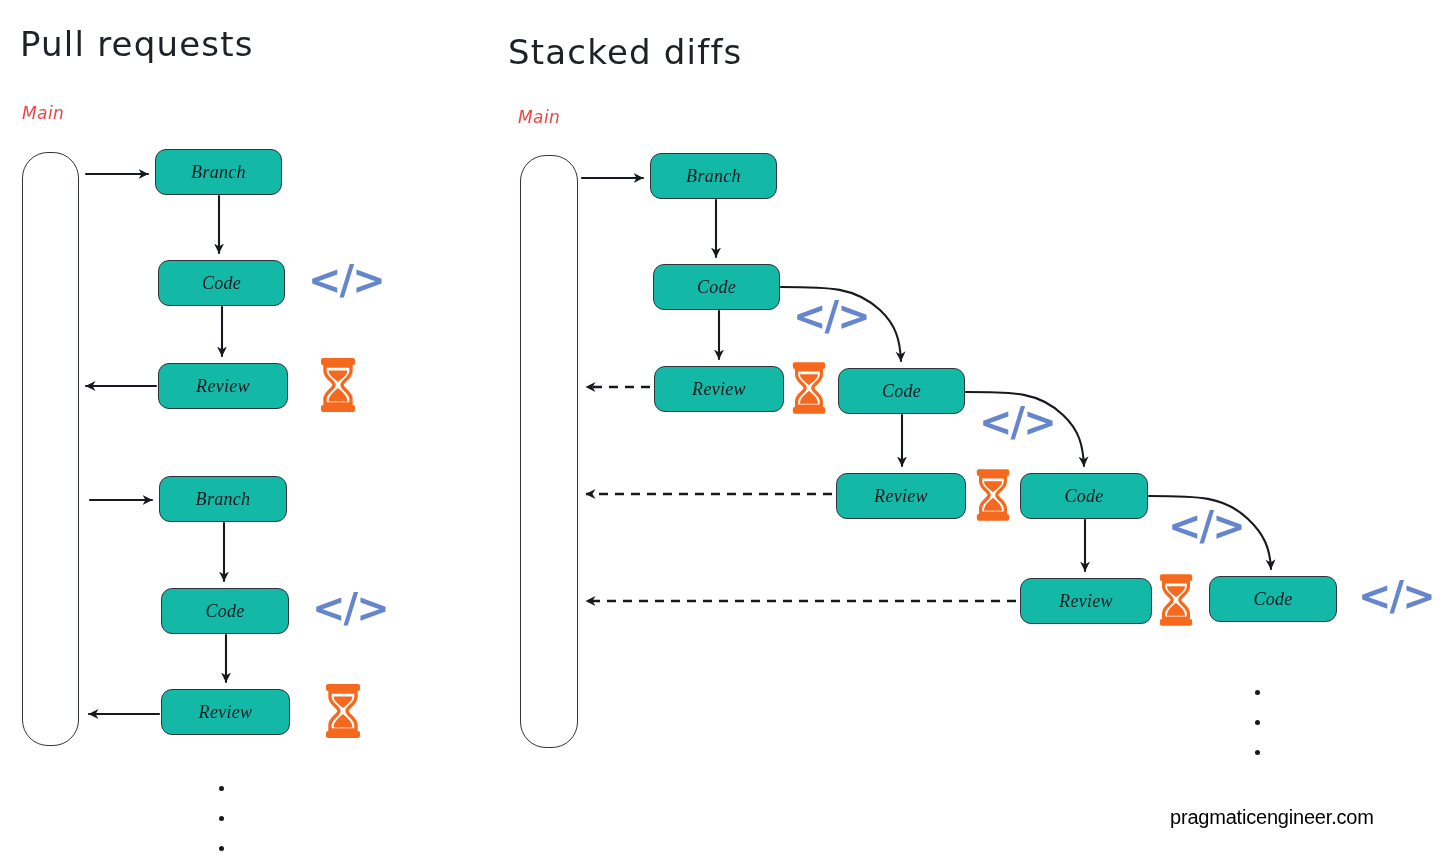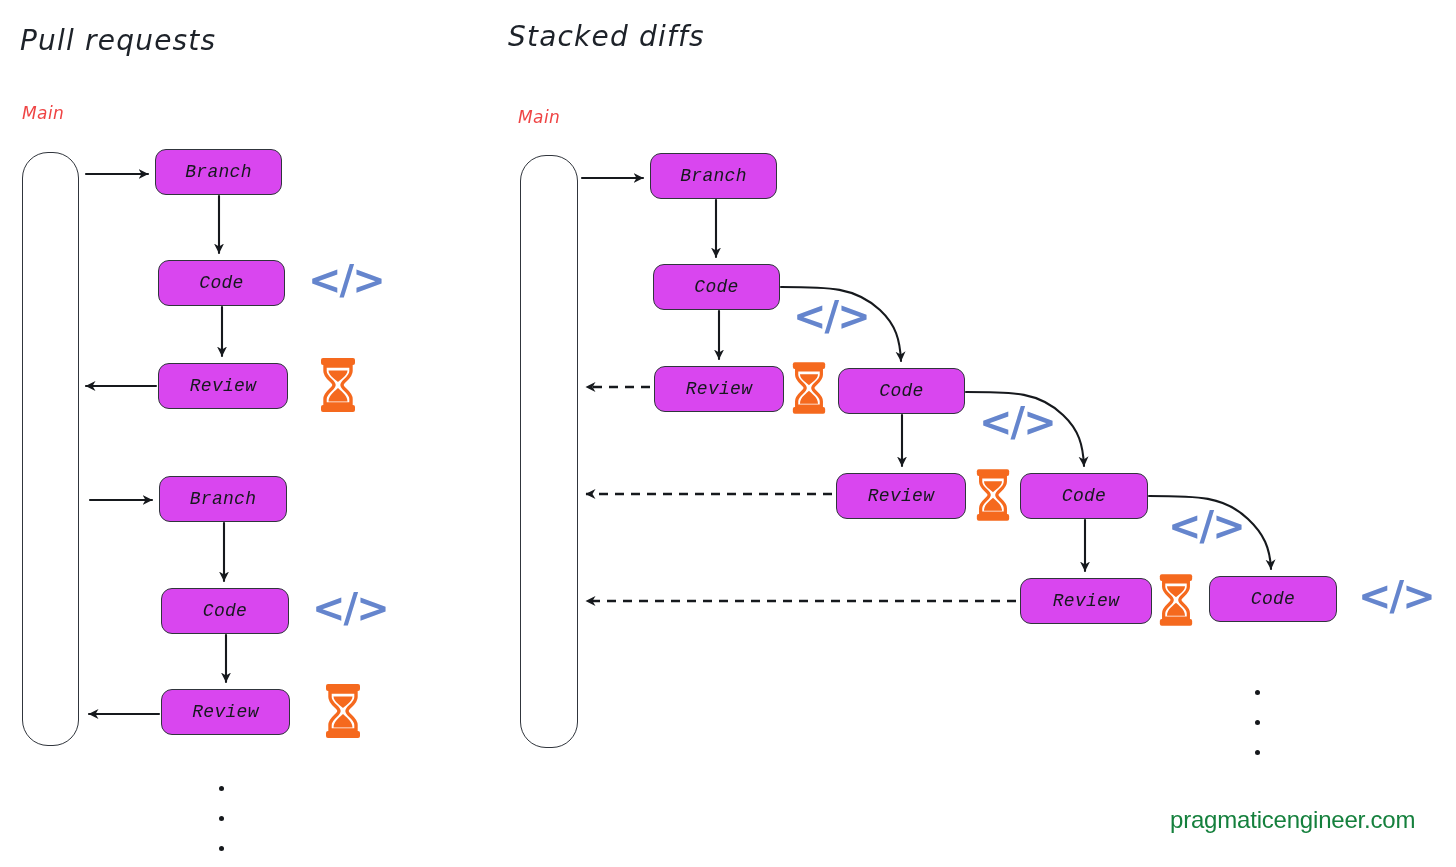--- a/index.html
+++ b/index.html
@@ -21,46 +21,45 @@
     position: absolute;
     left: 0;
     top: 0;
     width: 1456px;
     height: 867px;
     pointer-events: none;
   }
   .panel-title {
     position: absolute;
     font-family: "DejaVu Sans", sans-serif;
-    font-style: italic;
     font-weight: 400;
-    font-size: 28px;
+    font-size: 34px;
     color: #1d2229;
     letter-spacing: 1.2px;
     white-space: nowrap;
   }
   .branch-label {
     position: absolute;
     font-family: "DejaVu Sans", sans-serif;
     font-style: italic;
     font-size: 17px;
     color: #ef4444;
     letter-spacing: 0.4px;
     white-space: nowrap;
   }
   .node {
     position: absolute;
     box-sizing: border-box;
     border: 1.6px solid #30353c;
     border-radius: 11px;
-    background: #d946ef;
+    background: #14b8a6;
     display: flex;
     align-items: center;
     justify-content: center;
-    font-family: Liberation Mono, monospace;
+    font-family: Liberation Serif, serif;
     font-style: italic;
     font-size: 18px;
     color: #16191d;
     letter-spacing: 0.3px;
     white-space: nowrap;
   }
   .mainbar {
     position: absolute;
     box-sizing: border-box;
     border: 1.6px solid #30353c;
@@ -91,34 +90,34 @@
     display: block;
     width: 5px;
     height: 5px;
     border-radius: 50%;
     background: #15181c;
     margin-bottom: 25px;
   }
   .watermark {
     position: absolute;
     font-family: "Liberation Sans", sans-serif;
-    font-size: 24px;
-    color: #15803d;
+    font-size: 20px;
+    color: #000000;
     white-space: nowrap;
     letter-spacing: -0.2px;
   }
 </style>
 </head>
 <body>
 
 <div id="canvas">
 
   <div class="panel-title" style="left:20px; top:24px;">Pull requests</div>
 
-  <div class="panel-title" style="left:508px; top:20px;text-align:center;">Stacked diffs</div>
+  <div class="panel-title" style="left:508px; top:32px;text-align:center;">Stacked diffs</div>
 
   <div class="branch-label" style="left:22px; top:103px;">Main</div>
 
   <div class="branch-label" style="left:518px; top:107px;">Main</div>
 
   <div class="mainbar" style="left:22px; top:152px; width:57px; height:594px;"></div>
 
   <div class="mainbar" style="left:520px; top:155px; width:58px; height:593px;"></div>
 
   <svg class="layer" viewBox="0 0 1456 867">

